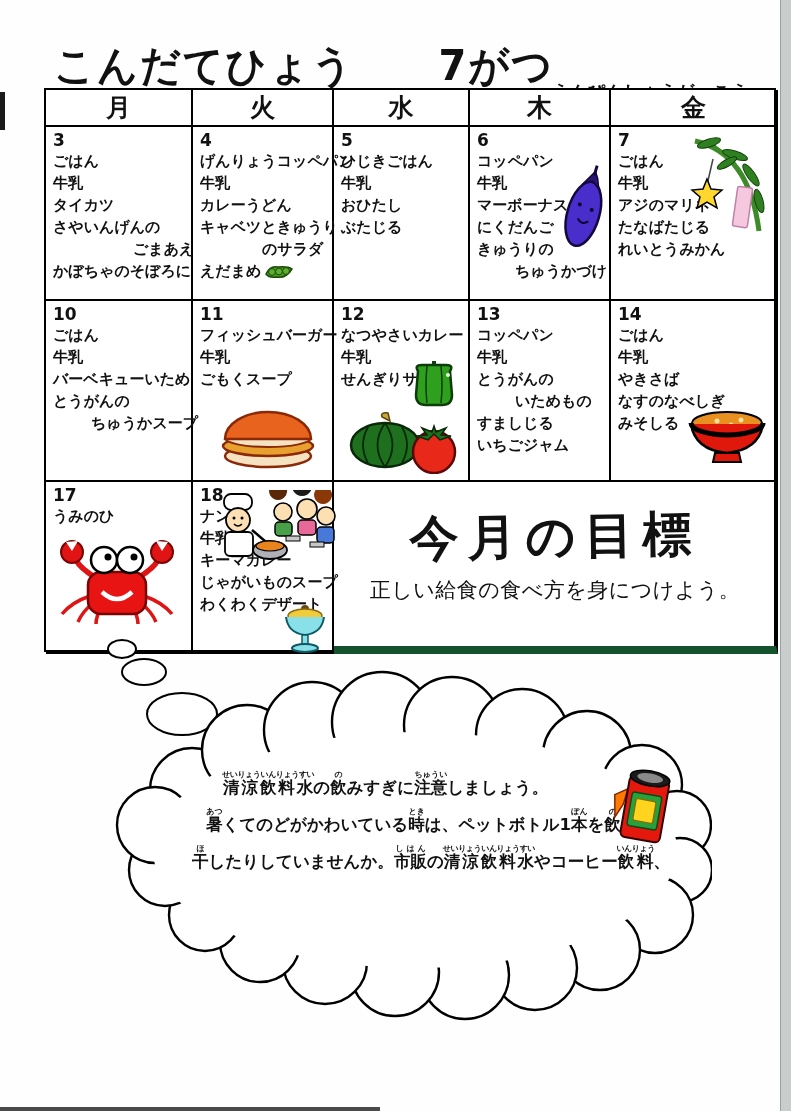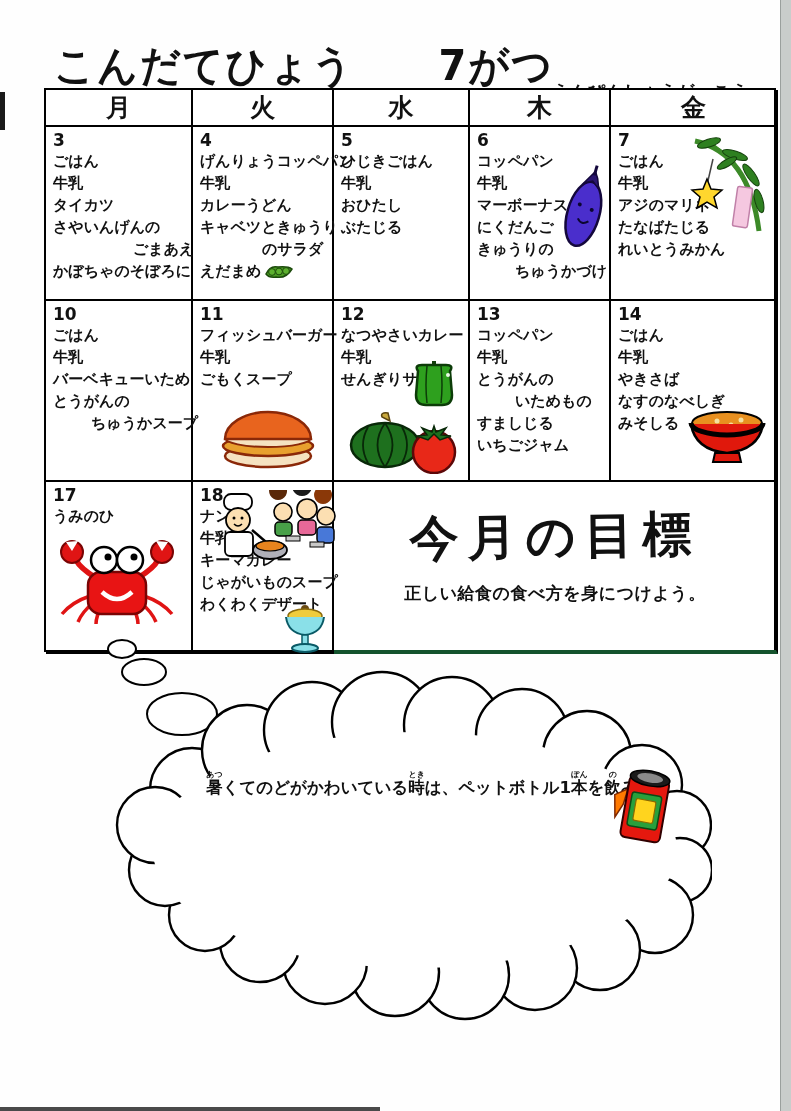--- a/index.html
+++ b/index.html
@@ -33,25 +33,25 @@
     border-right:2px solid #000;border-bottom:2px solid #000;
     position:relative;padding:3px 4px 0 7px;box-sizing:border-box;
     font-weight:800;
   }
   .day-num{font-size:17px;font-weight:900;line-height:20px;}
   .menu-line{font-size:15px;line-height:22px;white-space:nowrap;}
   .in1{margin-left:38px;}
   .in2{margin-left:80px;}
   .in3{margin-left:62px;}
   .goal-cell{
-    grid-column:span 3;border-right:2px solid #000;border-bottom:4px solid #14532d;
+    grid-column:span 3;border-right:2px solid #000;border-bottom:8px solid #14532d;
     position:relative;text-align:center;
   }
   .goal-heading{margin-top:22px;font-size:49px;font-weight:900;letter-spacing:9px;transform:rotate(-1deg);}
-  .goal-text{margin-top:12px;font-size:17px;font-weight:700;letter-spacing:0.5px;}
+  .goal-text{margin-top:6px;font-size:21px;font-weight:400;letter-spacing:0.5px;}
   
   .icon{position:absolute;line-height:0;}
   .icon.inline{position:static;display:inline-block;vertical-align:middle;margin-left:3px;}
   .pos-eggplant-icon{right:-2px;top:33px;}
   .pos-tanabata-icon{right:1px;top:6px;}
   .pos-burger-icon{left:26px;top:100px;}
   .pos-pepper-icon{right:8px;top:52px;}
   .pos-kabocha-icon{left:12px;top:110px;}
   .pos-tomato-icon{right:3px;top:121px;}
   .pos-misoshiru-bowl-icon{right:5px;top:101px;}
@@ -316,21 +316,23 @@
     <circle cx="233" cy="334" r="42"></circle>
       <circle cx="168" cy="314" r="40"></circle>
       <circle cx="113" cy="287" r="36"></circle>
     <circle cx="73" cy="242" r="36"></circle>
       <circle cx="63" cy="197" r="38"></circle>
   </g>
   <ellipse cx="323" cy="222" rx="262" ry="118" fill="#ffffff" stroke="none"></ellipse>
 </svg>
 
 <div class="bubble-text">
+    <div class="bubble-line bl-0"><ruby>清涼飲料水<rt>せいりょういんりょうすい</rt></ruby>の<ruby>飲<rt>の</rt></ruby>みすぎに<ruby>注意<rt>ちゅうい</rt></ruby>しましょう。</div>
     <div class="bubble-line bl-1"><ruby>暑<rt>あつ</rt></ruby>くてのどがかわいている<ruby>時<rt>とき</rt></ruby>は、ペットボトル1<ruby>本<rt>ぽん</rt></ruby>を<ruby>飲<rt>の</rt></ruby>み</div>
+    <div class="bubble-line bl-2"><ruby>干<rt>ほ</rt></ruby>したりしていませんか。<ruby>市販<rt>しはん</rt></ruby>の<ruby>清涼飲料水<rt>せいりょういんりょうすい</rt></ruby>やコーヒー<ruby>飲料<rt>いんりょう</rt></ruby>、</div>
   </div>
 
 <span class="juice-can icon">
   <svg width="72" height="88" viewBox="0 0 72 88">
     <path d="M10,36 L22,28 L20,44 L14,58 Z" fill="#ff7a00" stroke="#802800" stroke-width="1.5"></path>
     <rect x="22" y="14" width="40" height="62" rx="5" fill="#e5180e" stroke="#300000" stroke-width="2"></rect>
     <ellipse cx="42" cy="14" rx="20" ry="7.5" fill="#1a1a1a" stroke="#000" stroke-width="1.5"></ellipse>
     <ellipse cx="42" cy="13.5" rx="13" ry="4.5" fill="#8a8a8a"></ellipse>
     <rect x="27" y="30" width="30" height="34" rx="3" fill="#29a03c" stroke="#0a4a14" stroke-width="1.5"></rect>
     <rect x="32" y="36" width="20" height="22" rx="2" fill="#ffd41e" stroke="#8a6a00" stroke-width="1.2"></rect>

